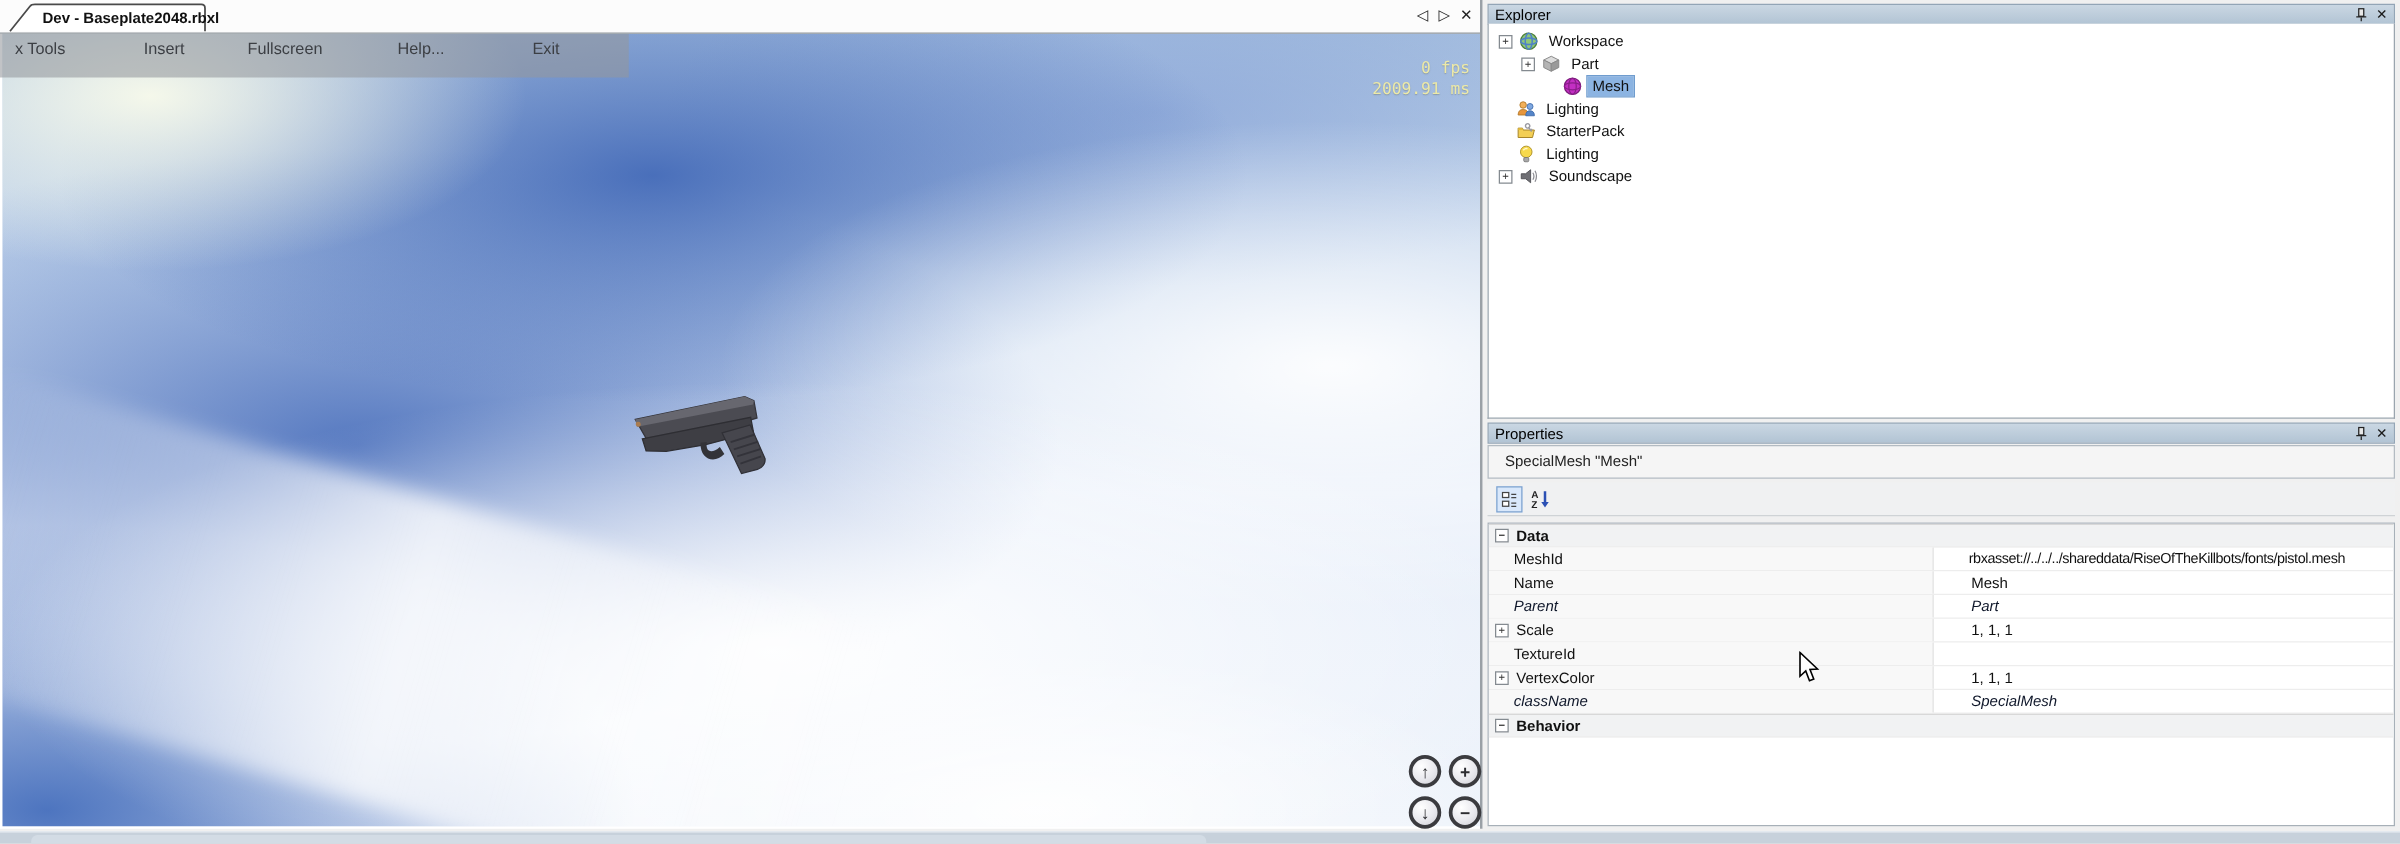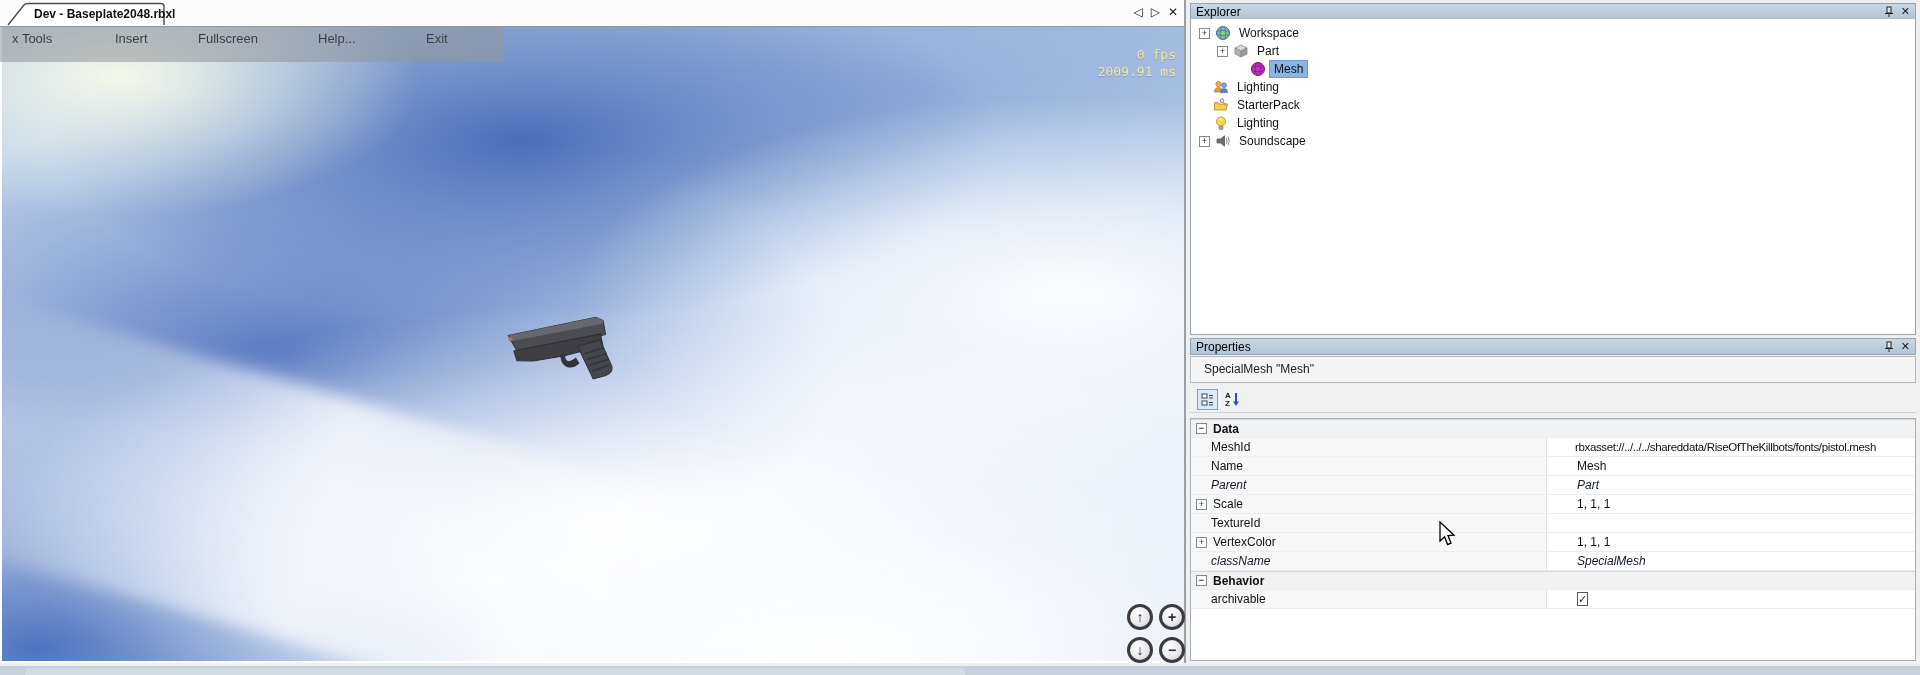--- a/index.html
+++ b/index.html
@@ -333,27 +333,20 @@
           <div class="pval">SpecialMesh</div>
         </div>
 
         <div class="prow section">
           <div class="pname">
               <span class="pexp">−</span>
             <span>Behavior</span>
             </div>
         </div>
 
-        <div class="prow">
-          <div class="pname">
-              <span class="pexp blank"></span>
-              <span>archivable</span>
-            </div>
-          <div class="pval"><span class="checkbox">✓</span></div>
-        </div>
 
       </div>
     </div>
   </div>
 
   <div class="taskbar">
       <div class="task-inner"></div>
     </div>
 
   <svg class="cursor" width="19" height="27" viewBox="0 0 19 27">

